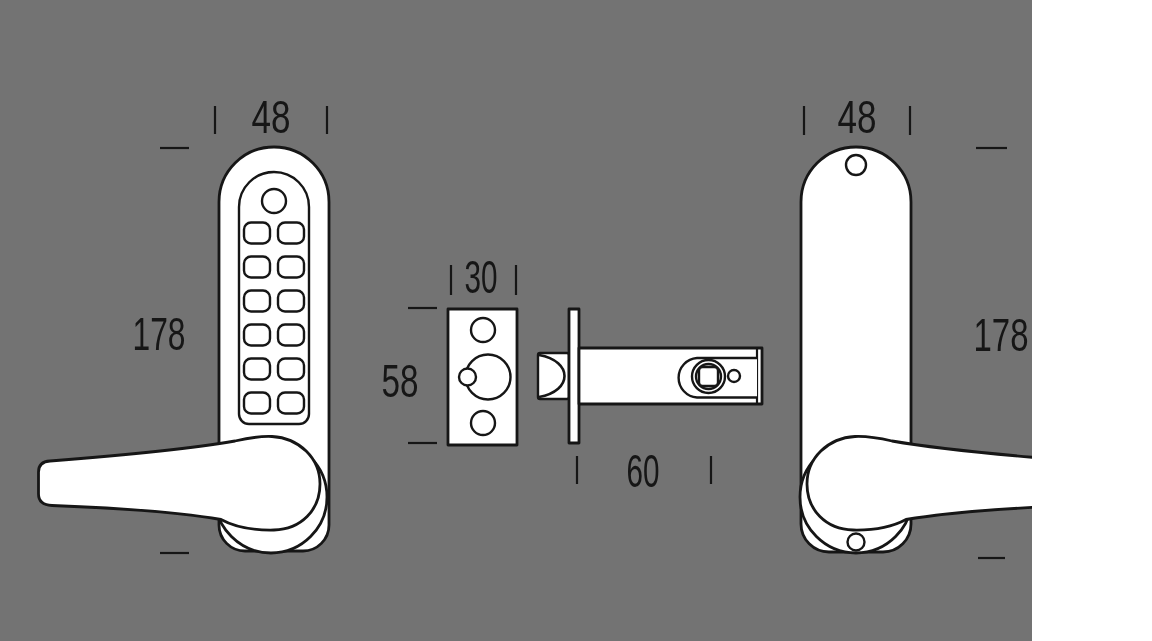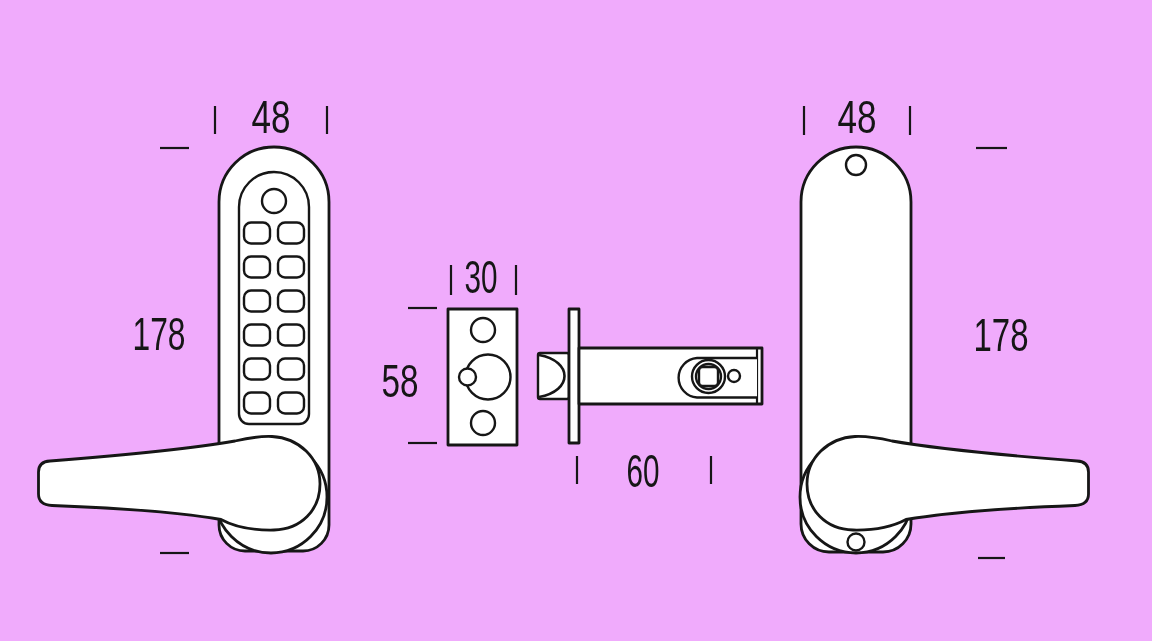--- a/index.html
+++ b/index.html
@@ -1,17 +1,17 @@
 <!DOCTYPE html>
 <html><head>
 <meta charset="utf-8">
 <style>
   html,body{margin:0;padding:0;background:#ffffff;}
   body{font-family:"Liberation Sans", sans-serif;}
-  .stage{position:relative;width:1152px;height:641px;background:#f0abfc;overflow:hidden;}
+  .stage{position:relative;width:1032px;height:641px;background:#737373;overflow:hidden;}
   svg{display:block;}
   .outline{fill:#ffffff;stroke:#161616;stroke-width:2.8;stroke-linejoin:round;}
   .outline-thin{fill:#ffffff;stroke:#161616;stroke-width:2.4;stroke-linejoin:round;}
   .nofill{fill:none;stroke:#161616;stroke-width:2.6;stroke-linejoin:round;}
   .dimline{stroke:#161616;stroke-width:2.2;stroke-linecap:butt;}
   .dimtext{fill:#161616;font-size:47px;font-weight:400;text-anchor:middle;}
 </style>
 </head>
 <body>
 

